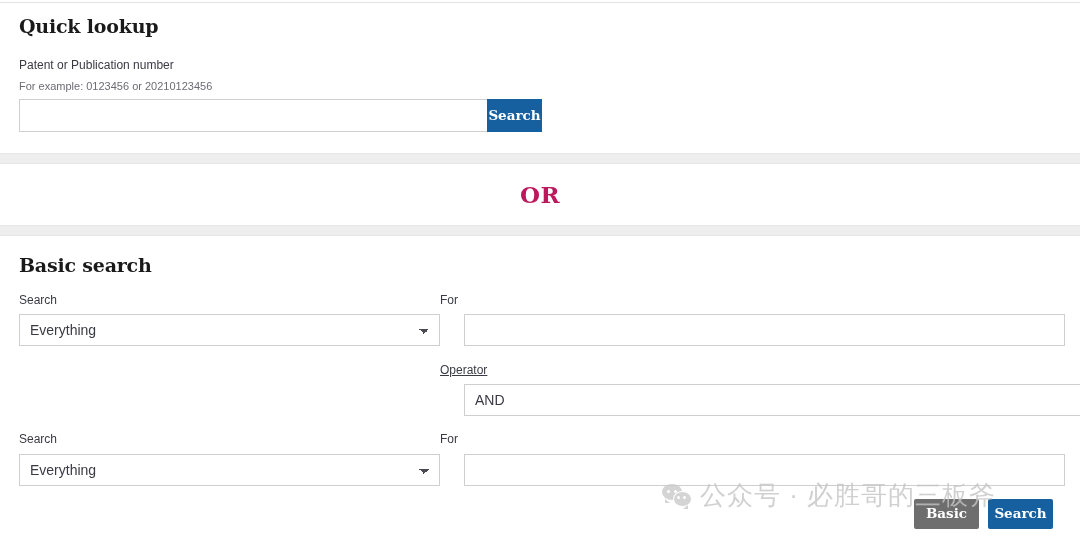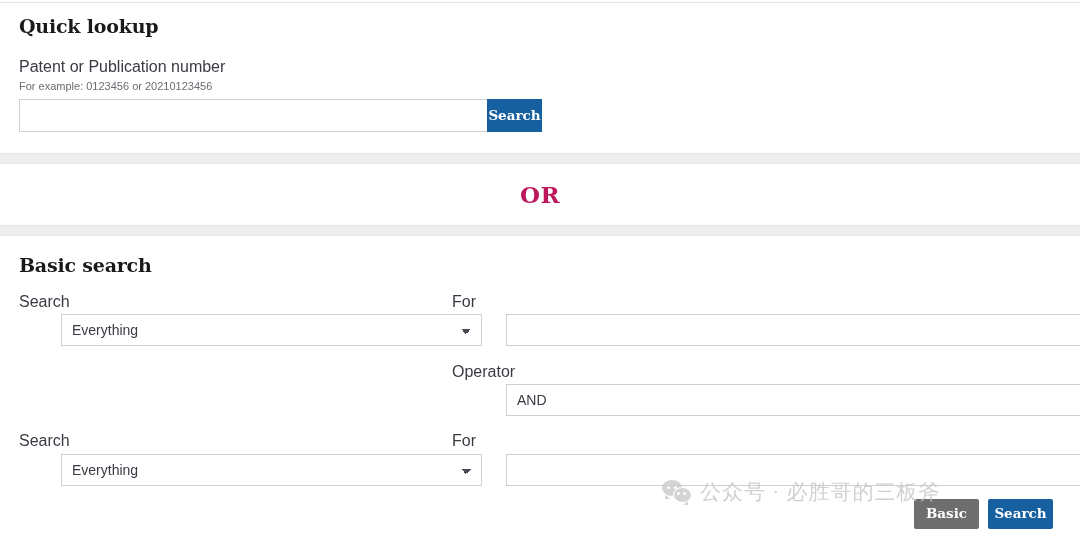--- a/index.html
+++ b/index.html
@@ -60,21 +60,21 @@
     color: #1a1a1a;
     margin: 0;
     position: absolute;
     letter-spacing: -0.2px;
   }
   .quick-lookup .section-title {
     left: 19px; top: 11px;
   }
   .field-label {
     position: absolute;
-    font-size: 16px;
+    font-size: 12px;
     color: #3a3a44;
     font-family: "Liberation Sans", sans-serif;
   }
   .ql-label {
     left: 19px; top: 54px;
   }
   .ql-hint {
     position: absolute;
     left: 19px; top: 76px;
     font-size: 11px;
@@ -139,40 +139,39 @@
     position: absolute;
     left: 0; top: 236px;
     width: 1080px;
     height: 303px;
   }
   .basic-search .section-title {
     left: 19px; top: 18px;
   }
 
   .col-left  { position: absolute; left: 19px; }
-  .col-right { position: absolute; left: 452px; }
+  .col-right { position: absolute; left: 440px; }
 
   .lbl-search1   { top: 57px; }
   .lbl-search2   { top: 196px; }
   .lbl-for1      { top: 57px; }
-  .lbl-operator  { top: 127px; }
+  .lbl-operator  { top: 127px; text-decoration: underline; }
   .lbl-for2      { top: 196px; }
 
   .ctl {
     position: absolute;
     box-sizing: border-box;
     height: 32px;
     border: 1px solid #cfcfcf;
     background: #ffffff;
     font-family: "Liberation Sans", sans-serif;
     font-size: 14px;
     color: #3a3a44;
     padding: 0 10px;
     outline: none;
-    margin-left: 42px;
   }
   .select-ctl {
     appearance: none;
     -webkit-appearance: none;
     -moz-appearance: none;
     background-image:
       linear-gradient(45deg, transparent 50%, #4a4a52 50%),
       linear-gradient(135deg, #4a4a52 50%, transparent 50%);
     background-position:
       calc(100% - 15px) 14px,
@@ -254,22 +253,22 @@
     position: absolute;
     width: 3px; height: 3px;
     border-radius: 50%;
     background: #ffffff;
   }
   .wm-d1 { left: 5px;  top: 6px; }
   .wm-d2 { left: 12px; top: 6px; }
   .wm-d3 { left: 15px; top: 12px; }
   .wm-d4 { left: 21px; top: 12px; }
   .wm-text {
-    font-family: Liberation Serif, serif;
-    font-size: 21px;
+    font-family: Liberation Sans, sans-serif;
+    font-size: 26px;
     color: #c4c4c4;
     white-space: nowrap;
     letter-spacing: 1px;
   }
 </style>
 </head>
 <body>
 
 <div class="page">
 

